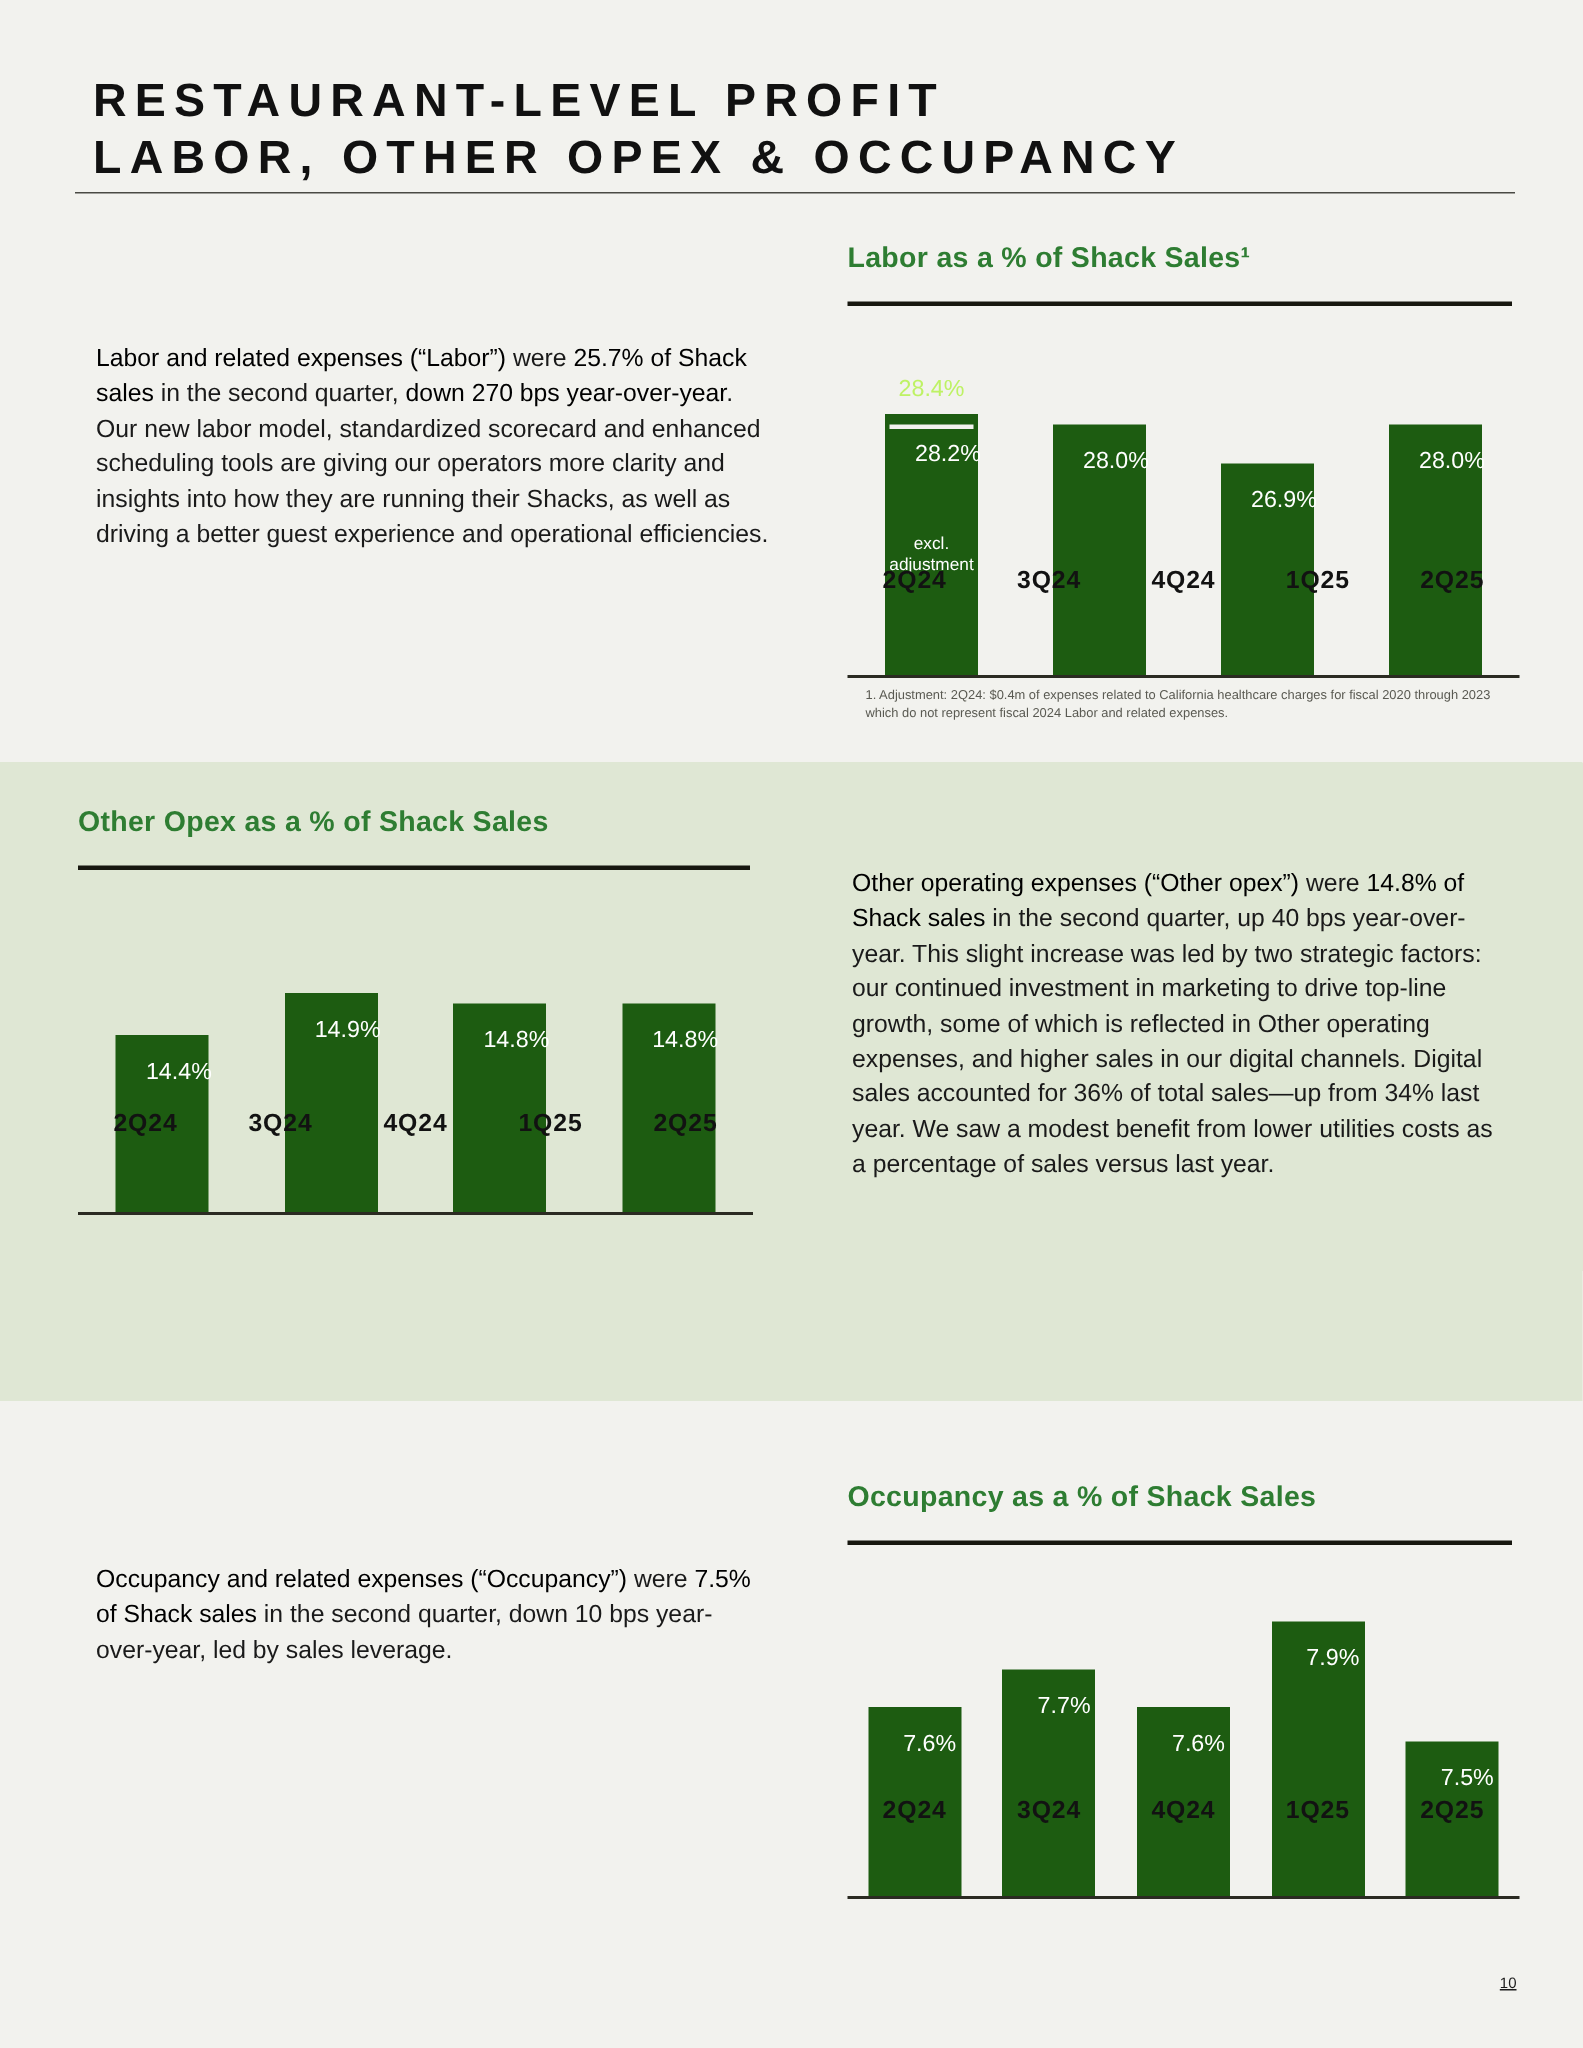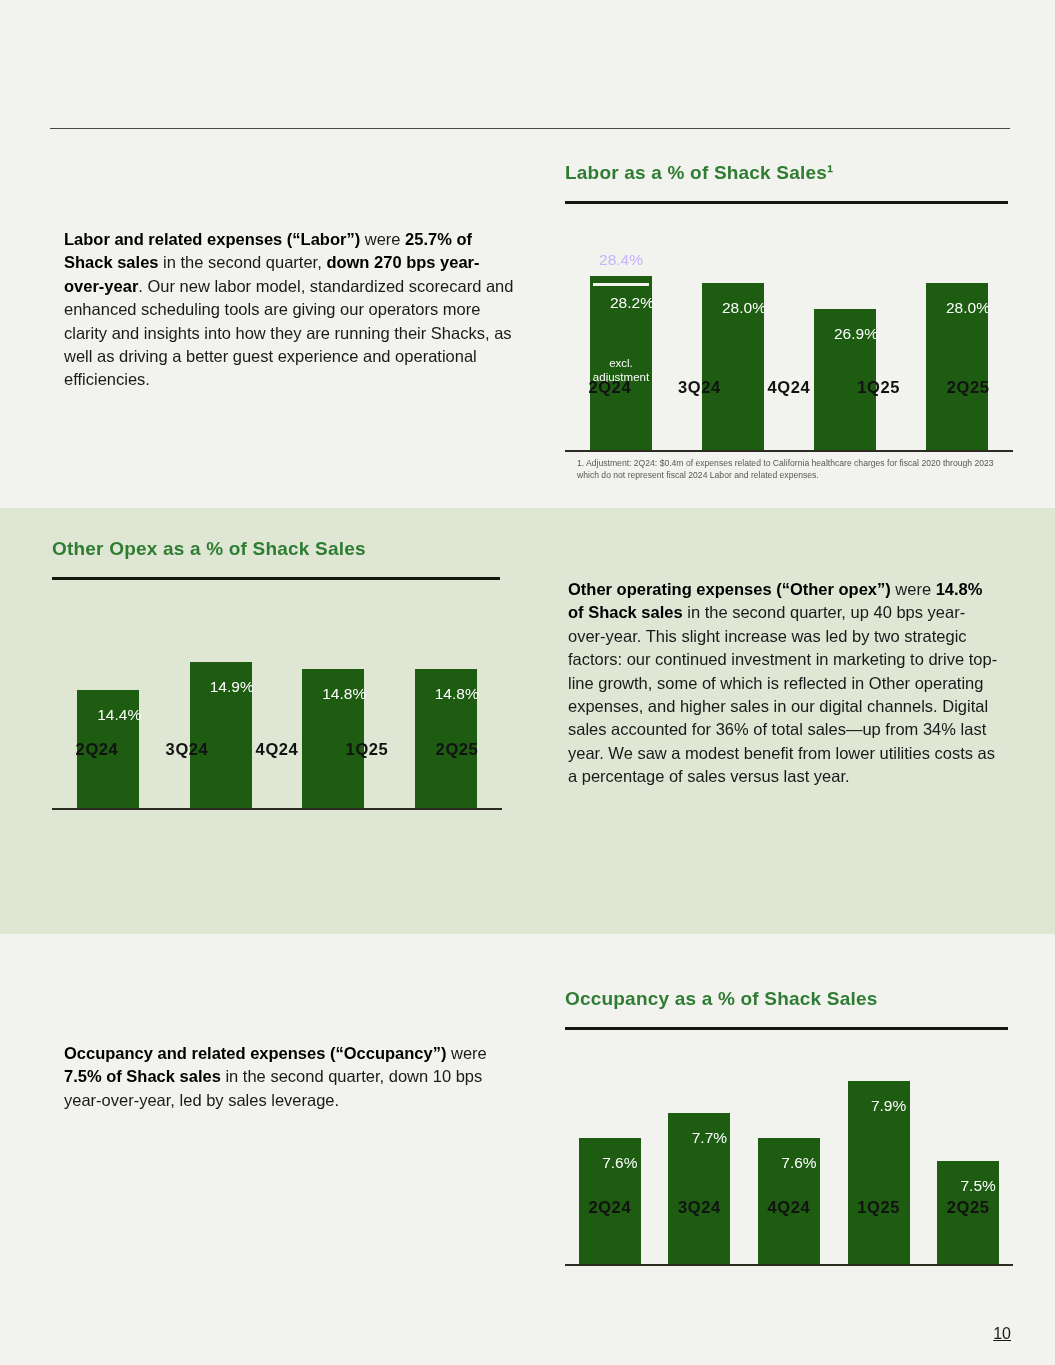--- a/index.html
+++ b/index.html
@@ -31,21 +31,21 @@
     position:absolute;left:50px;top:128px;width:960px;height:1px;
     background:#4a4a44;
   }
 
   
   .para{
     font-size:16.5px;
     line-height:23.4px;
     color:#1a1a1a;
   }
-  .para b{font-weight:bold;color:#000;}
+  .para b{font-weight:normal;color:#000;}
 
   
   .chart{position:absolute;}
   .chart-title{
     color:#2e7d32;
     font-weight:bold;
     font-size:19px;
     letter-spacing:0.2px;
     white-space:nowrap;
   }
@@ -73,21 +73,21 @@
     flex:1 1 0;text-align:center;
     font-weight:bold;font-size:16.5px;letter-spacing:0.6px;color:#121212;
   }
 
   
   .bar.adjusted .divider{
     position:absolute;left:3px;right:3px;top:7px;height:3px;background:#f2f2ee;
   }
   .bar.adjusted .toplabel{
     position:absolute;left:-14px;right:-14px;top:-25px;
-    color:#c4b5fd;font-size:15.5px;text-align:center;
+    color:#bef264;font-size:15.5px;text-align:center;
   }
   .bar .sublabel{
     position:absolute;left:0;right:0;top:80px;
     color:#ffffff;font-size:11.5px;text-align:center;line-height:14px;
   }
 
   .footnote{
     font-size:8.6px;line-height:11.5px;color:#5a5a52;
   }
 
@@ -103,31 +103,35 @@
   #chart-opex .cat-row{top:202px;}
 
   #text-opex{position:absolute;left:568px;top:578px;width:432px;}
 
   #text-occ{position:absolute;left:64px;top:1042px;width:440px;}
   #chart-occ{left:565px;top:988px;width:448px;}
   #chart-occ .plot{height:200px;margin-top:36px;}
   #chart-occ .cat-row{top:210px;}
 
   .page-num{
-    position:absolute;right:44px;bottom:22px;
-    font-size:16px;color:#1b1b1b;text-decoration:underline;
+    position:absolute;right:44px;bottom:37px;
+    font-size:10px;color:#1b1b1b;text-decoration:underline;
   }
 </style>
 </head>
 <body>
 
 <div class="page-wrap">
 
   <div class="band-green"></div>
 
+  <div class="header">
+    <div class="title-line">RESTAURANT-LEVEL PROFIT</div>
+    <div class="title-line">LABOR, OTHER OPEX &amp; OCCUPANCY</div>
+  </div>
   <div class="header-rule"></div>
 
   <div id="text-labor">
     <p class="para" style="margin:0;">
       <b>Labor and related expenses (“Labor”)</b>
       <span>were </span><b>25.7% of Shack sales</b><span> in the second quarter, </span><b>down 270 bps year-over-year</b><span>. Our new labor model, standardized scorecard and enhanced scheduling tools are giving our operators more clarity and insights into how they are running their Shacks, as well as driving a better guest experience and operational efficiencies.</span>
     </p>
   </div>
 
   <div class="chart" id="chart-labor">

